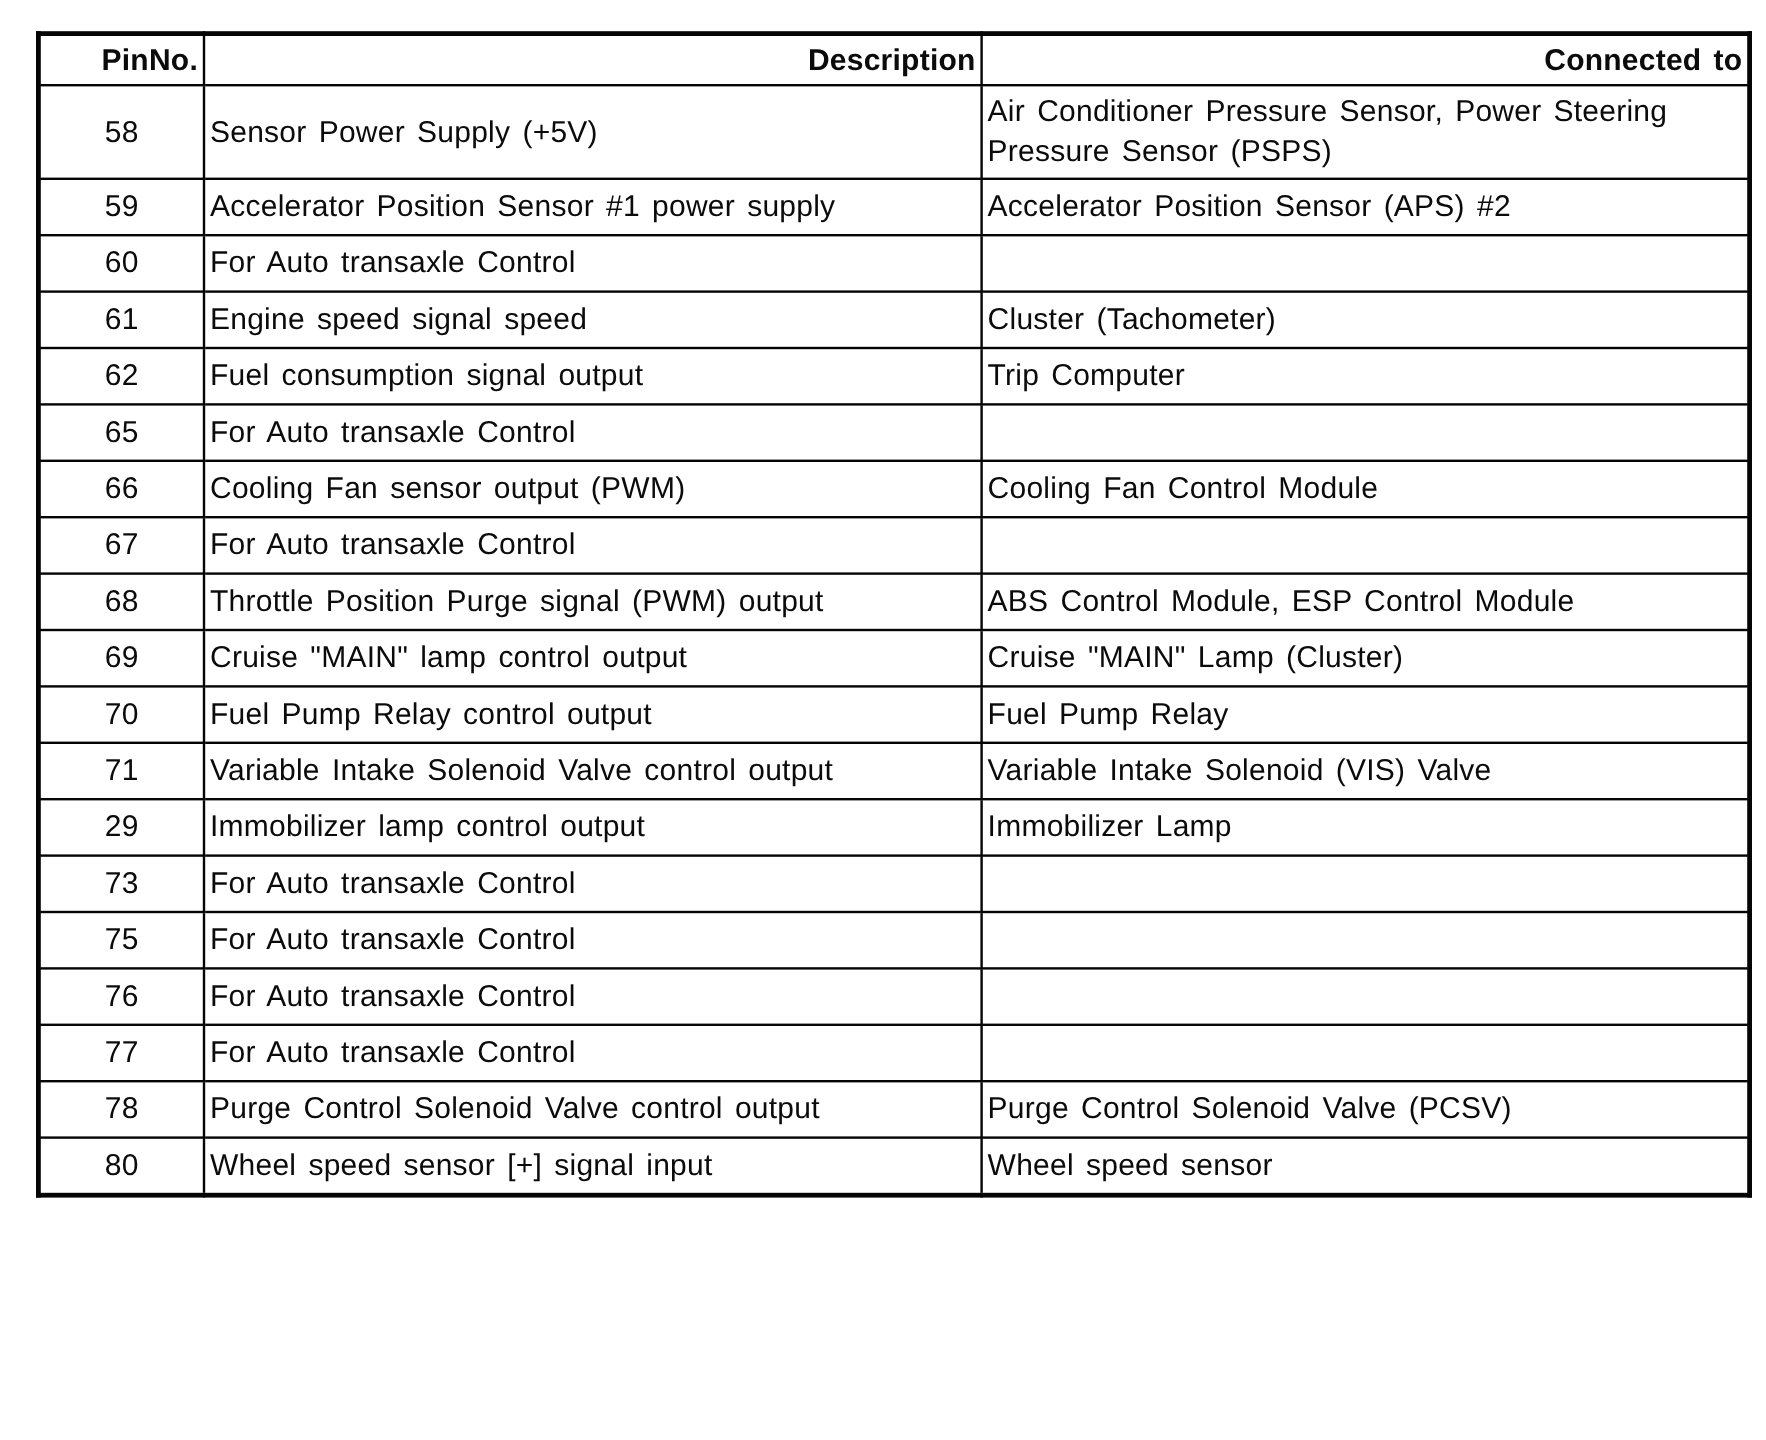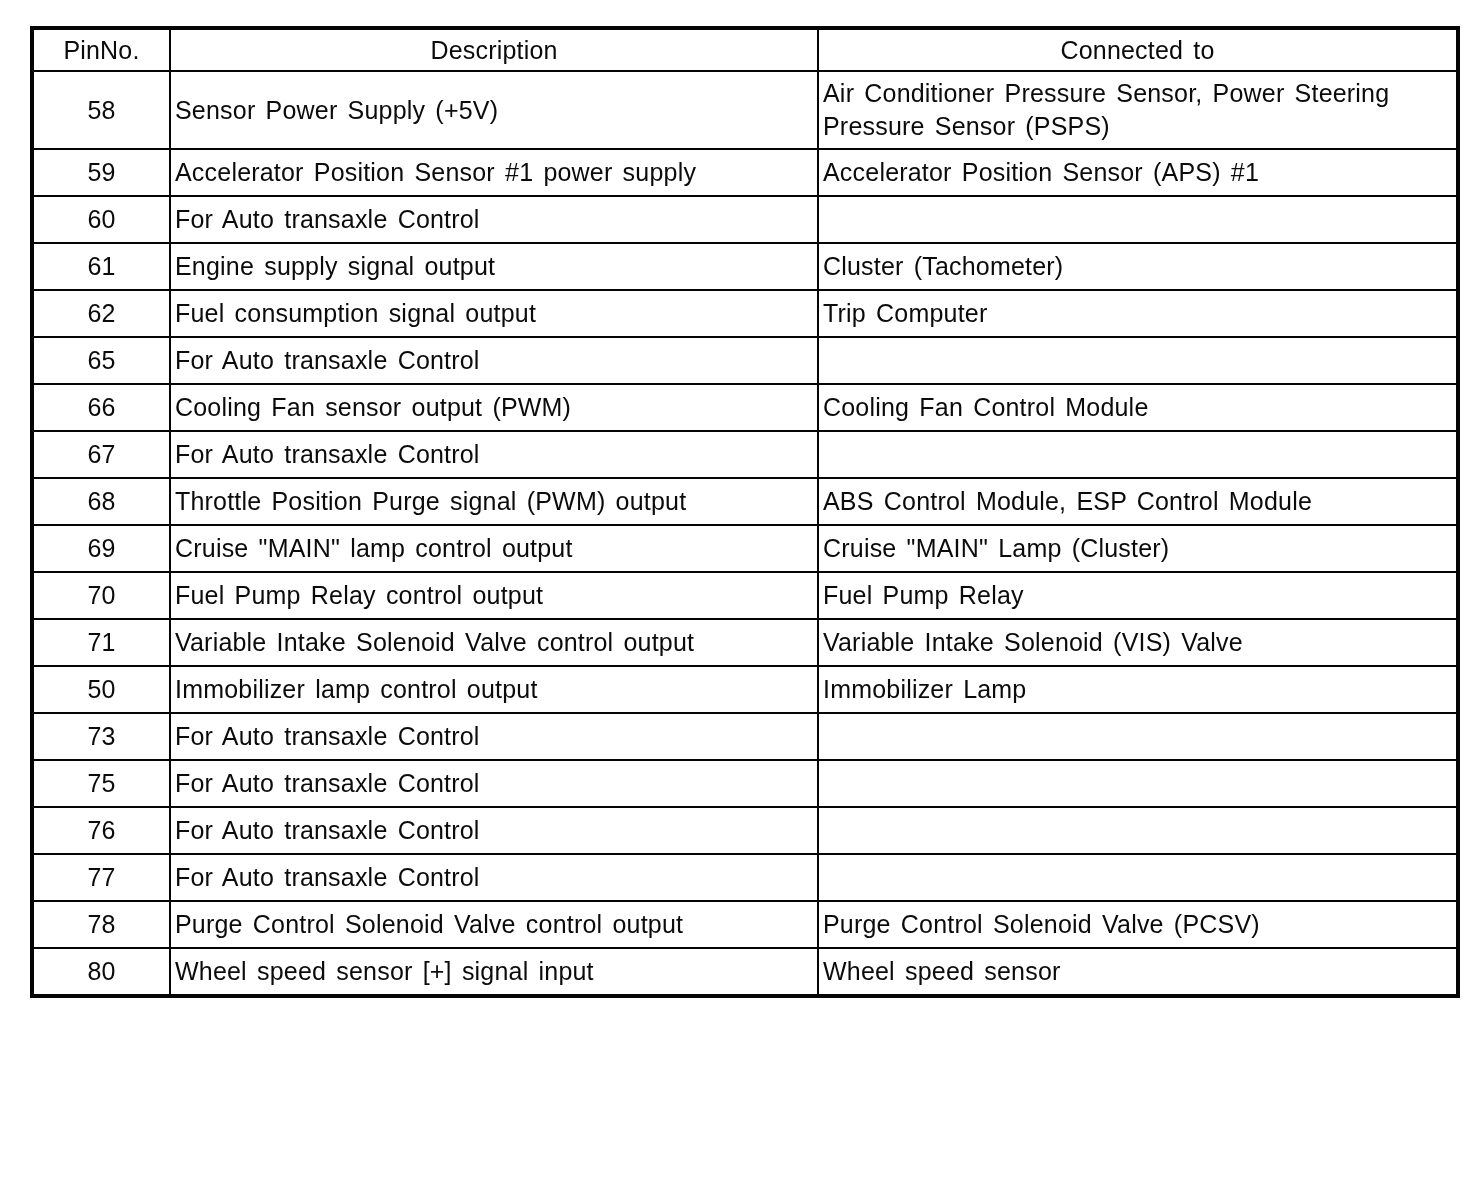--- a/index.html
+++ b/index.html
@@ -35,22 +35,22 @@
     border: 2px solid #050505;
     vertical-align: middle;
     line-height: 33px;
     padding: 5px 4px 5px 4px;
     overflow: hidden;
   }
   table.pin-table {
     border: 4px solid #050505;
   }
   table.pin-table th {
-    font-weight: 400;
-    text-align: center;
+    font-weight: 700;
+    text-align: right;
     height: 34px;
     padding: 3px 4px;
   }
   table.pin-table td {
     height: 35px; 
   }
   col.c-pin  { width: 138px; }
   col.c-desc { width: 648px; }
   col.c-conn { width: 640px; }
   td.pin {
@@ -81,30 +81,30 @@
     </thead>
     <tbody>
         <tr>
           <td class="pin">58</td>
           <td class="desc">Sensor Power Supply (+5V)</td>
           <td class="conn">Air Conditioner Pressure Sensor, Power Steering Pressure Sensor (PSPS)</td>
         </tr>
         <tr>
           <td class="pin">59</td>
           <td class="desc">Accelerator Position Sensor #1 power supply</td>
-          <td class="conn">Accelerator Position Sensor (APS) #1</td>
+          <td class="conn">Accelerator Position Sensor (APS) #2</td>
         </tr>
         <tr>
           <td class="pin">60</td>
           <td class="desc">For Auto transaxle Control</td>
           <td class="conn"></td>
         </tr>
         <tr>
           <td class="pin">61</td>
-          <td class="desc">Engine supply signal output</td>
+          <td class="desc">Engine speed signal speed</td>
           <td class="conn">Cluster (Tachometer)</td>
         </tr>
         <tr>
           <td class="pin">62</td>
           <td class="desc">Fuel consumption signal output</td>
           <td class="conn">Trip Computer</td>
         </tr>
         <tr>
           <td class="pin">65</td>
           <td class="desc">For Auto transaxle Control</td>
@@ -134,21 +134,21 @@
           <td class="pin">70</td>
           <td class="desc">Fuel Pump Relay control output</td>
           <td class="conn">Fuel Pump Relay</td>
         </tr>
         <tr>
           <td class="pin">71</td>
           <td class="desc">Variable Intake Solenoid Valve control output</td>
           <td class="conn">Variable Intake Solenoid (VIS) Valve</td>
         </tr>
         <tr>
-          <td class="pin">50</td>
+          <td class="pin">29</td>
           <td class="desc">Immobilizer lamp control output</td>
           <td class="conn">Immobilizer Lamp</td>
         </tr>
         <tr>
           <td class="pin">73</td>
           <td class="desc">For Auto transaxle Control</td>
           <td class="conn"></td>
         </tr>
         <tr>
           <td class="pin">75</td>

